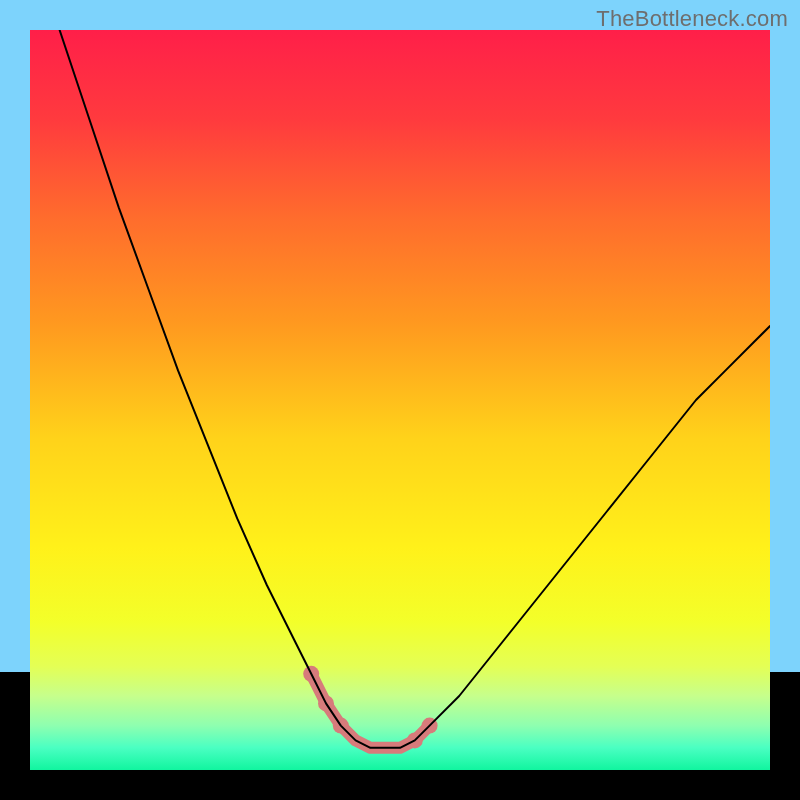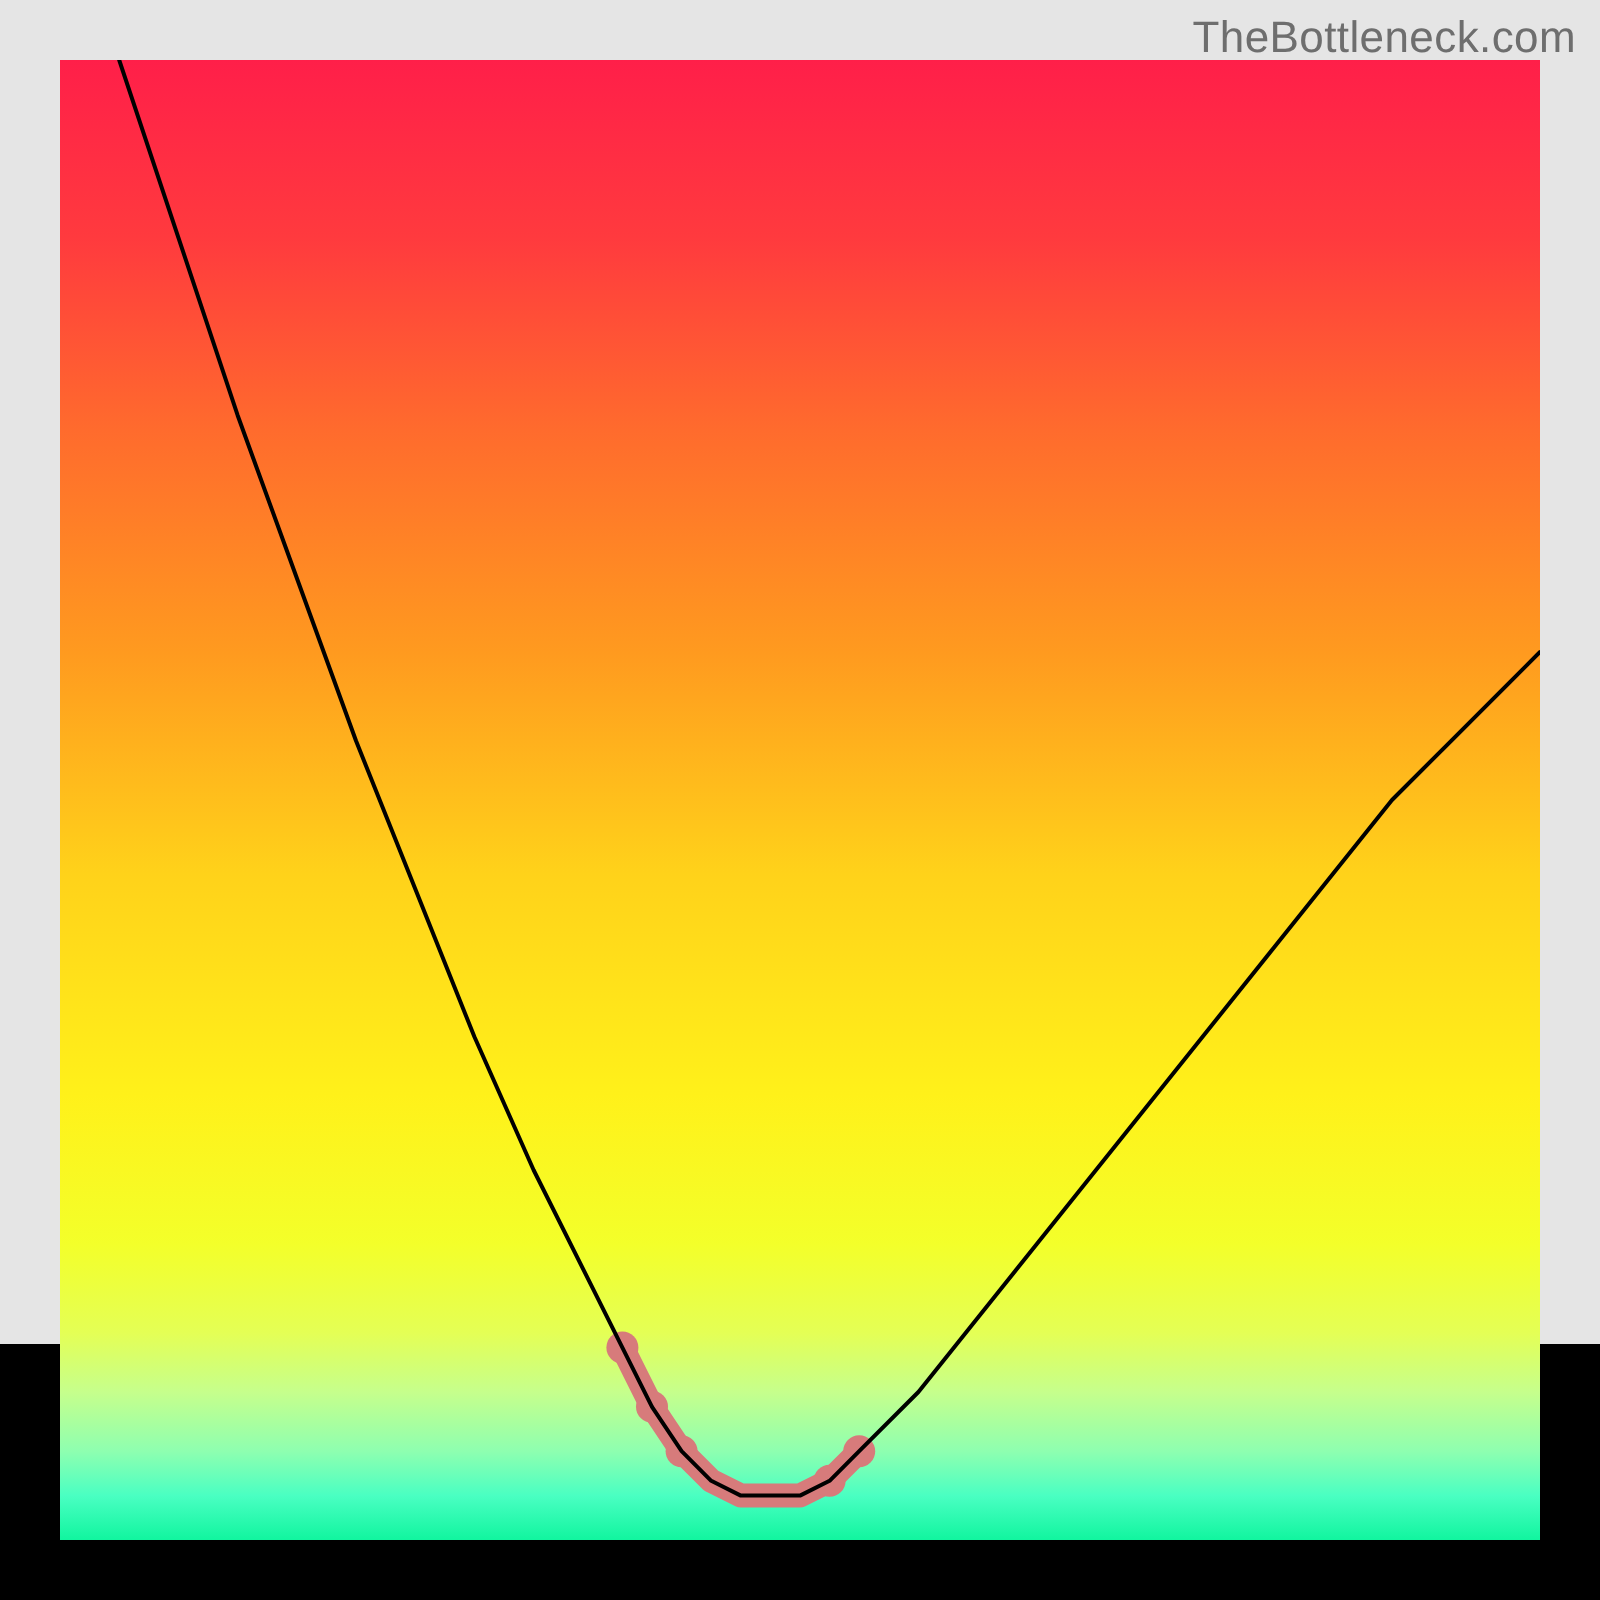--- a/index.html
+++ b/index.html
@@ -10,21 +10,21 @@
     background: #000;
     overflow: hidden;
     font-family: Arial, Helvetica, sans-serif;
   }
   .frame {
     position: absolute;
     left: 0;
     top: 0;
     width: 800px;
     height: 672px;
-    background: #e5e5e5;
+    background: #7dd3fc;
   }
   .plot-area {
     position: absolute;
     left: 30px;
     top: 30px;
     width: 740px;
     height: 740px;
   }
   .watermark {
     position: absolute;

